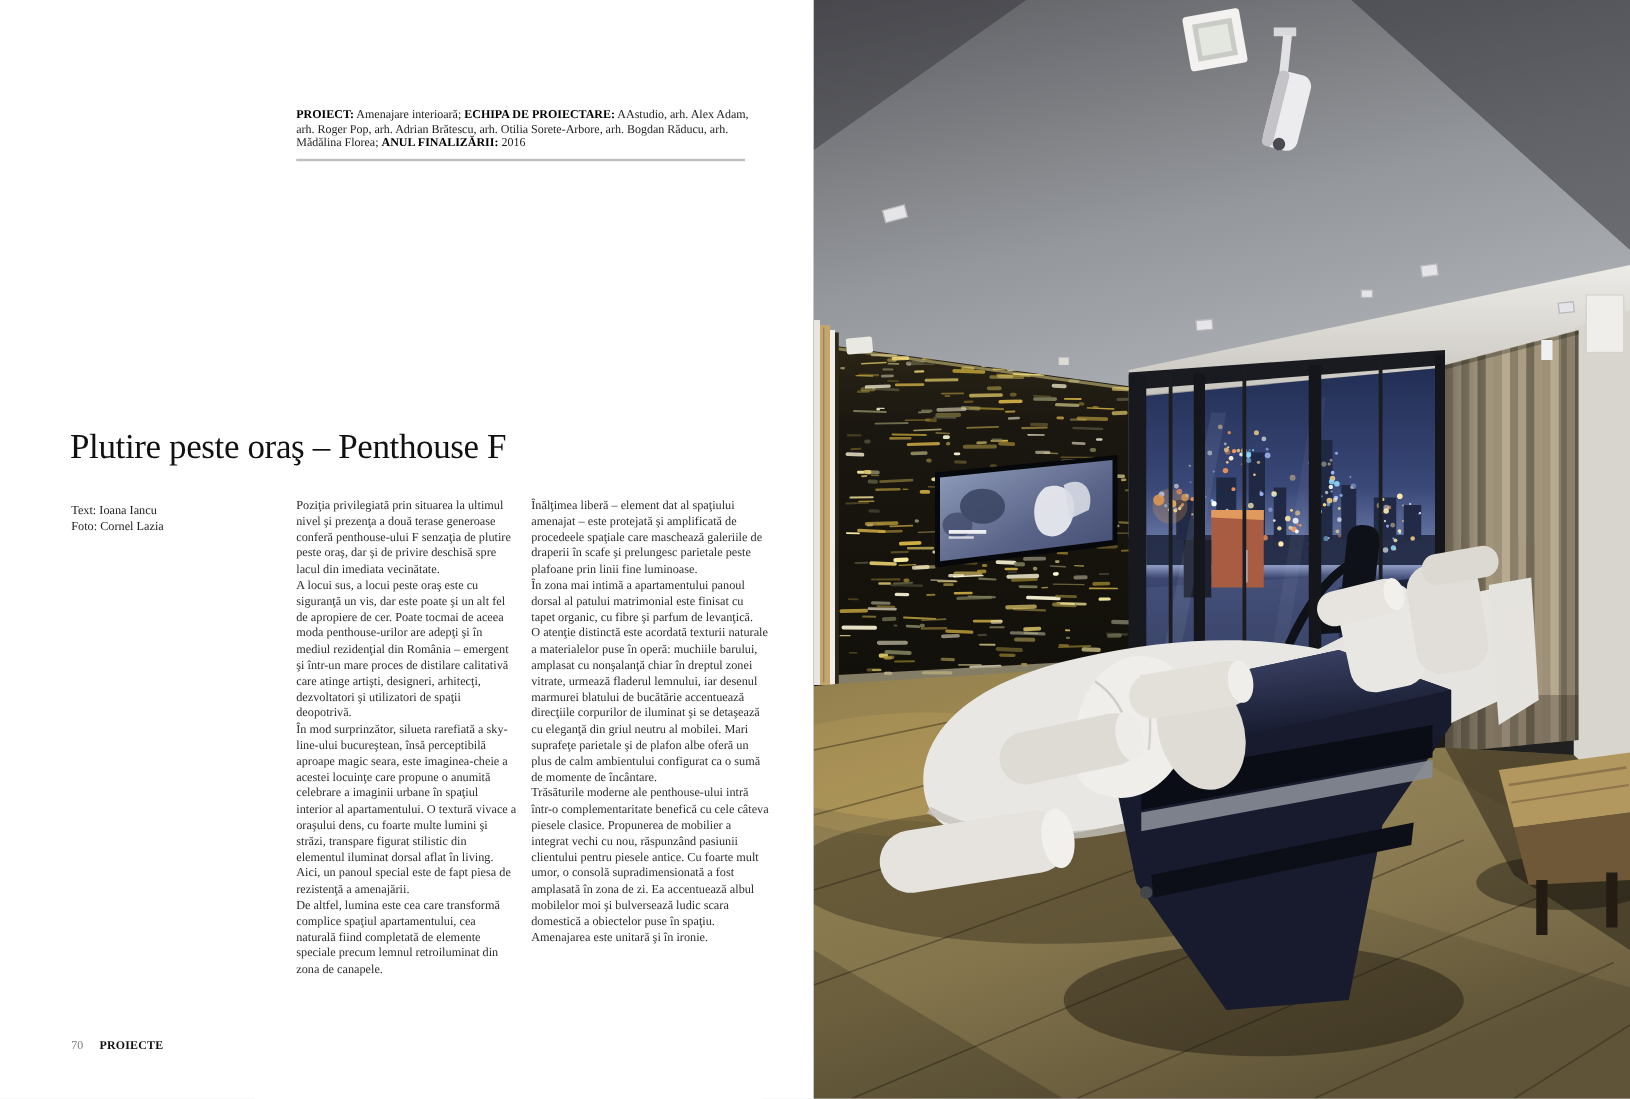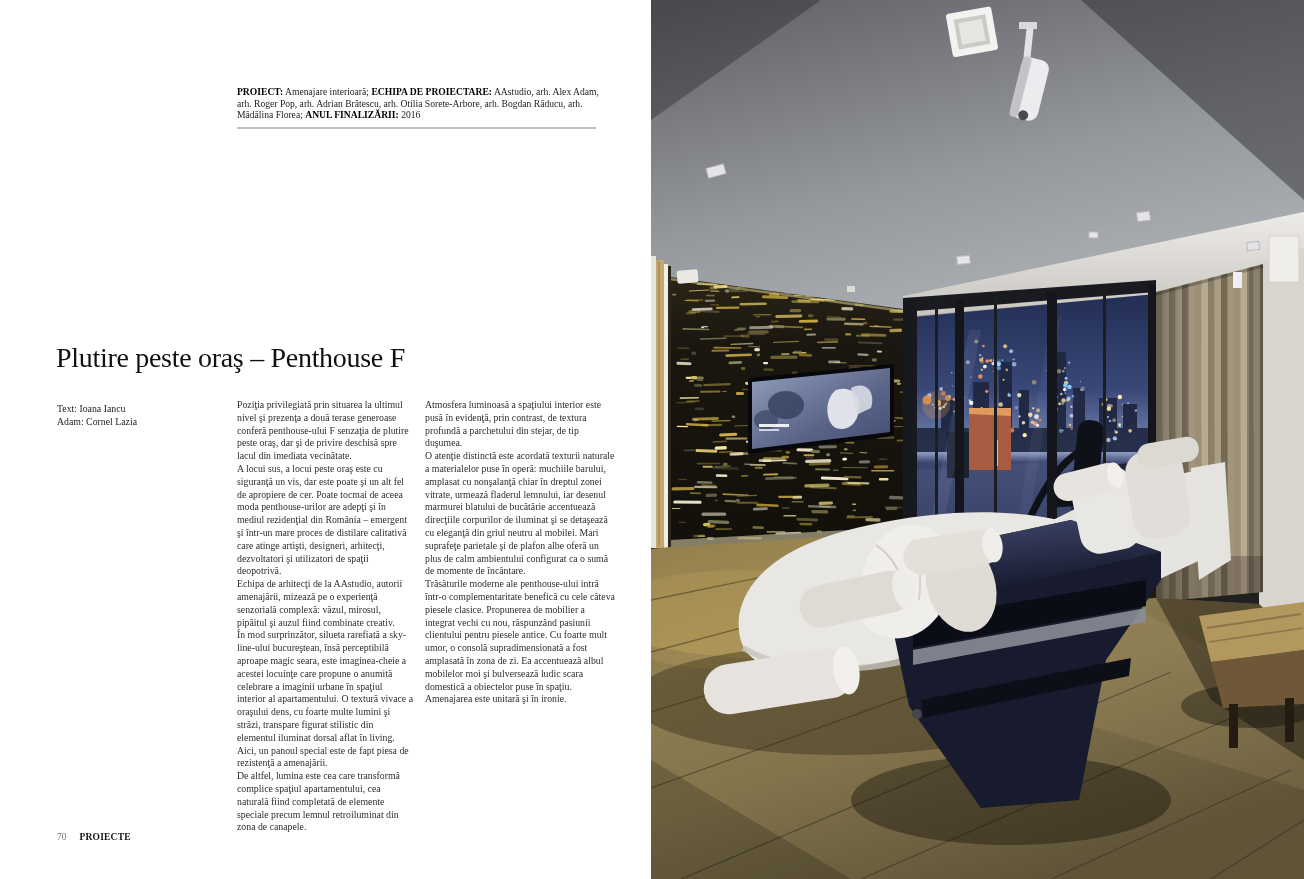--- a/index.html
+++ b/index.html
@@ -29,31 +29,31 @@
 <body>
 
 <div class="page">
 
   <div>
     <p class="project-info"><span class="b">PROIECT:</span><span> Amenajare interioară; </span><span class="b">ECHIPA DE PROIECTARE:</span><span> AAstudio, arh. Alex Adam, arh. Roger Pop, arh. Adrian Brătescu, arh. Otilia Sorete-Arbore, arh. Bogdan Răducu, arh. Mădălina Florea; </span><span class="b">ANUL FINALIZĂRII:</span><span> 2016</span></p>
     <div class="rule"></div>
     <h1 class="title">Plutire peste oraş – Penthouse F</h1>
     <div class="credits">
       <div>Text: Ioana Iancu</div>
-      <div>Adam: Cornel Lazia</div>
+      <div>Foto: Cornel Lazia</div>
     </div>
     <div class="col col1">
         <p>Poziţia privilegiată prin situarea la ultimul nivel şi prezenţa a două terase generoase conferă penthouse-ului F senzaţia de plutire peste oraş, dar şi de privire deschisă spre lacul din imediata vecinătate.</p>
         <p>A locui sus, a locui peste oraş este cu siguranţă un vis, dar este poate şi un alt fel de apropiere de cer. Poate tocmai de aceea moda penthouse-urilor are adepţi şi în mediul rezidenţial din România – emergent şi într-un mare proces de distilare calitativă care atinge artişti, designeri, arhitecţi, dezvoltatori şi utilizatori de spaţii deopotrivă.</p>
-        <p>Echipa de arhitecţi de la AAstudio, autorii amenajării, mizează pe o experienţă senzorială complexă: văzul, mirosul, pipăitul şi auzul fiind combinate creativ.</p>
         <p>În mod surprinzător, silueta rarefiată a sky-line-ului bucureştean, însă perceptibilă aproape magic seara, este imaginea-cheie a acestei locuinţe care propune o anumită celebrare a imaginii urbane în spaţiul interior al apartamentului. O textură vivace a oraşului dens, cu foarte multe lumini şi străzi, transpare figurat stilistic din elementul iluminat dorsal aflat în living. Aici, un panoul special este de fapt piesa de rezistenţă a amenajării.</p>
         <p>De altfel, lumina este cea care transformă complice spaţiul apartamentului, cea naturală fiind completată de elemente speciale precum lemnul retroiluminat din zona de canapele.</p>
       </div>
     <div class="col col2">
-        <p>Atmosfera luminoasă a spaţiului interior este pusă în evidenţă, prin contrast, de textura profundă a parchetului din stejar, de tip duşumea.</p>
+        <p>Înălţimea liberă – element dat al spaţiului amenajat – este protejată şi amplificată de procedeele spaţiale care maschează galeriile de draperii în scafe şi prelungesc parietale peste plafoane prin linii fine luminoase.</p>
+        <p>În zona mai intimă a apartamentului panoul dorsal al patului matrimonial este finisat cu tapet organic, cu fibre şi parfum de levanţică.</p>
         <p>O atenţie distinctă este acordată texturii naturale a materialelor puse în operă: muchiile barului, amplasat cu nonşalanţă chiar în dreptul zonei vitrate, urmează fladerul lemnului, iar desenul marmurei blatului de bucătărie accentuează direcţiile corpurilor de iluminat şi se detaşează cu eleganţă din griul neutru al mobilei. Mari suprafeţe parietale şi de plafon albe oferă un plus de calm ambientului configurat ca o sumă de momente de încântare.</p>
         <p>Trăsăturile moderne ale penthouse-ului intră într-o complementaritate benefică cu cele câteva piesele clasice. Propunerea de mobilier a integrat vechi cu nou, răspunzând pasiunii clientului pentru piesele antice. Cu foarte mult umor, o consolă supradimensionată a fost amplasată în zona de zi. Ea accentuează albul mobilelor moi şi bulversează ludic scara domestică a obiectelor puse în spaţiu. Amenajarea este unitară şi în ironie.</p>
       </div>
     <div class="footer">
       <span class="pnum">70</span><span class="sect">PROIECTE</span>
     </div>
   </div>
 
   <div class="photo">
   <svg viewBox="0 0 653 879" width="653" height="879">

